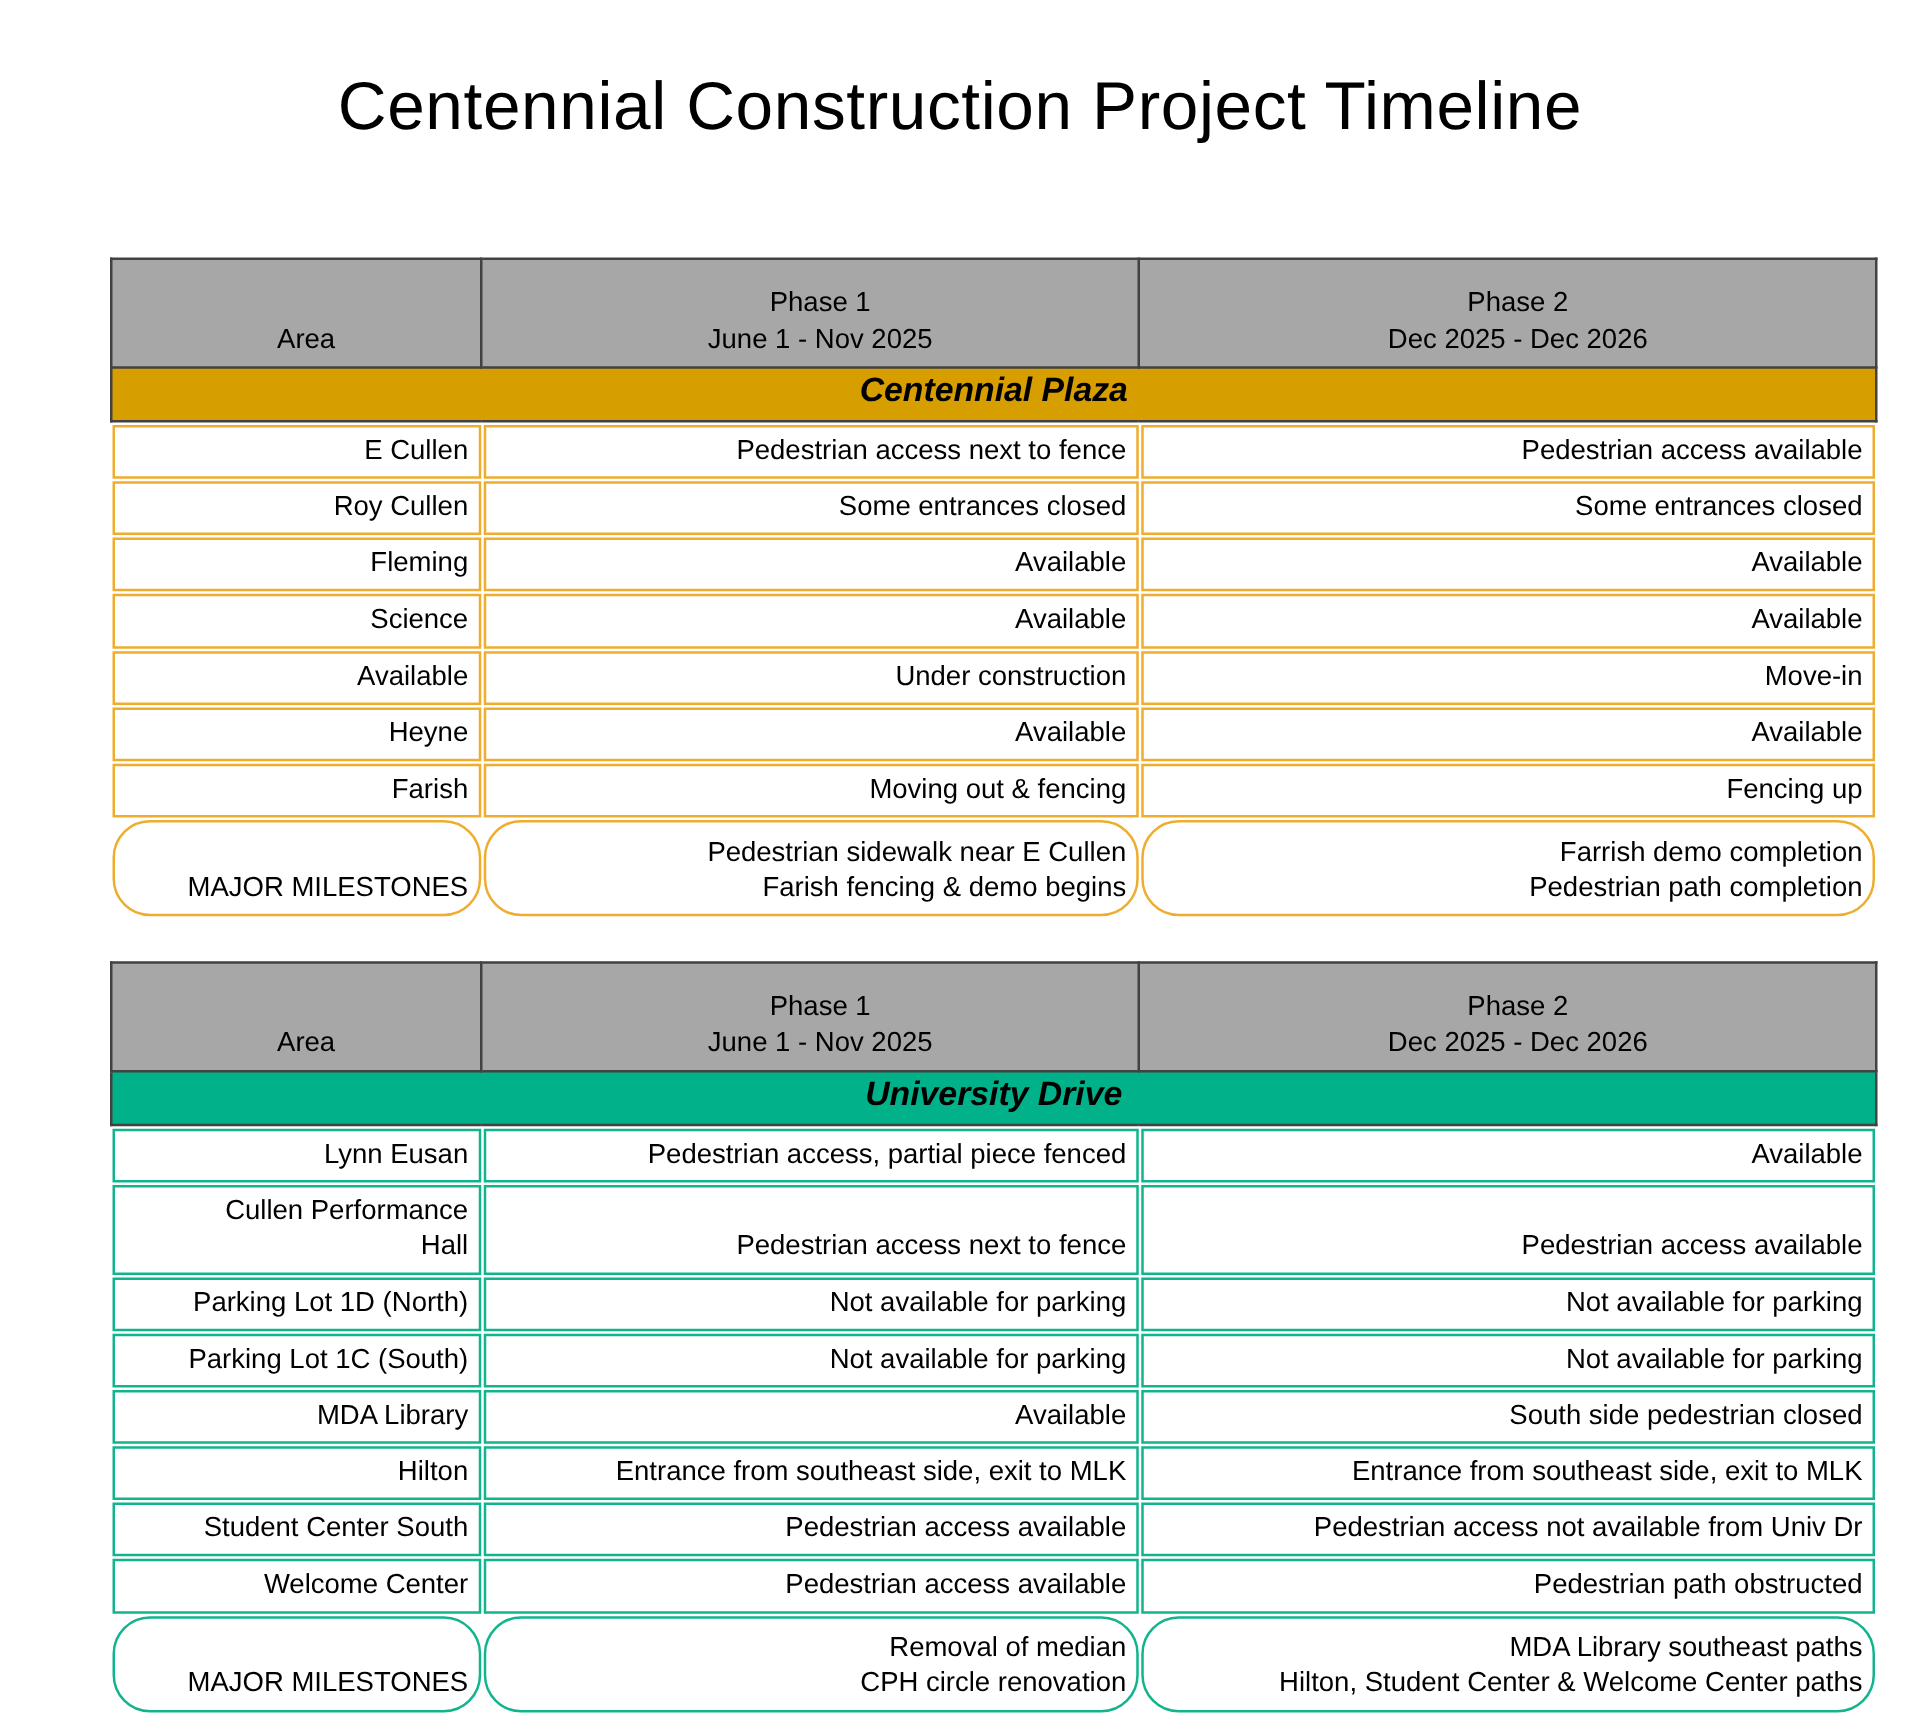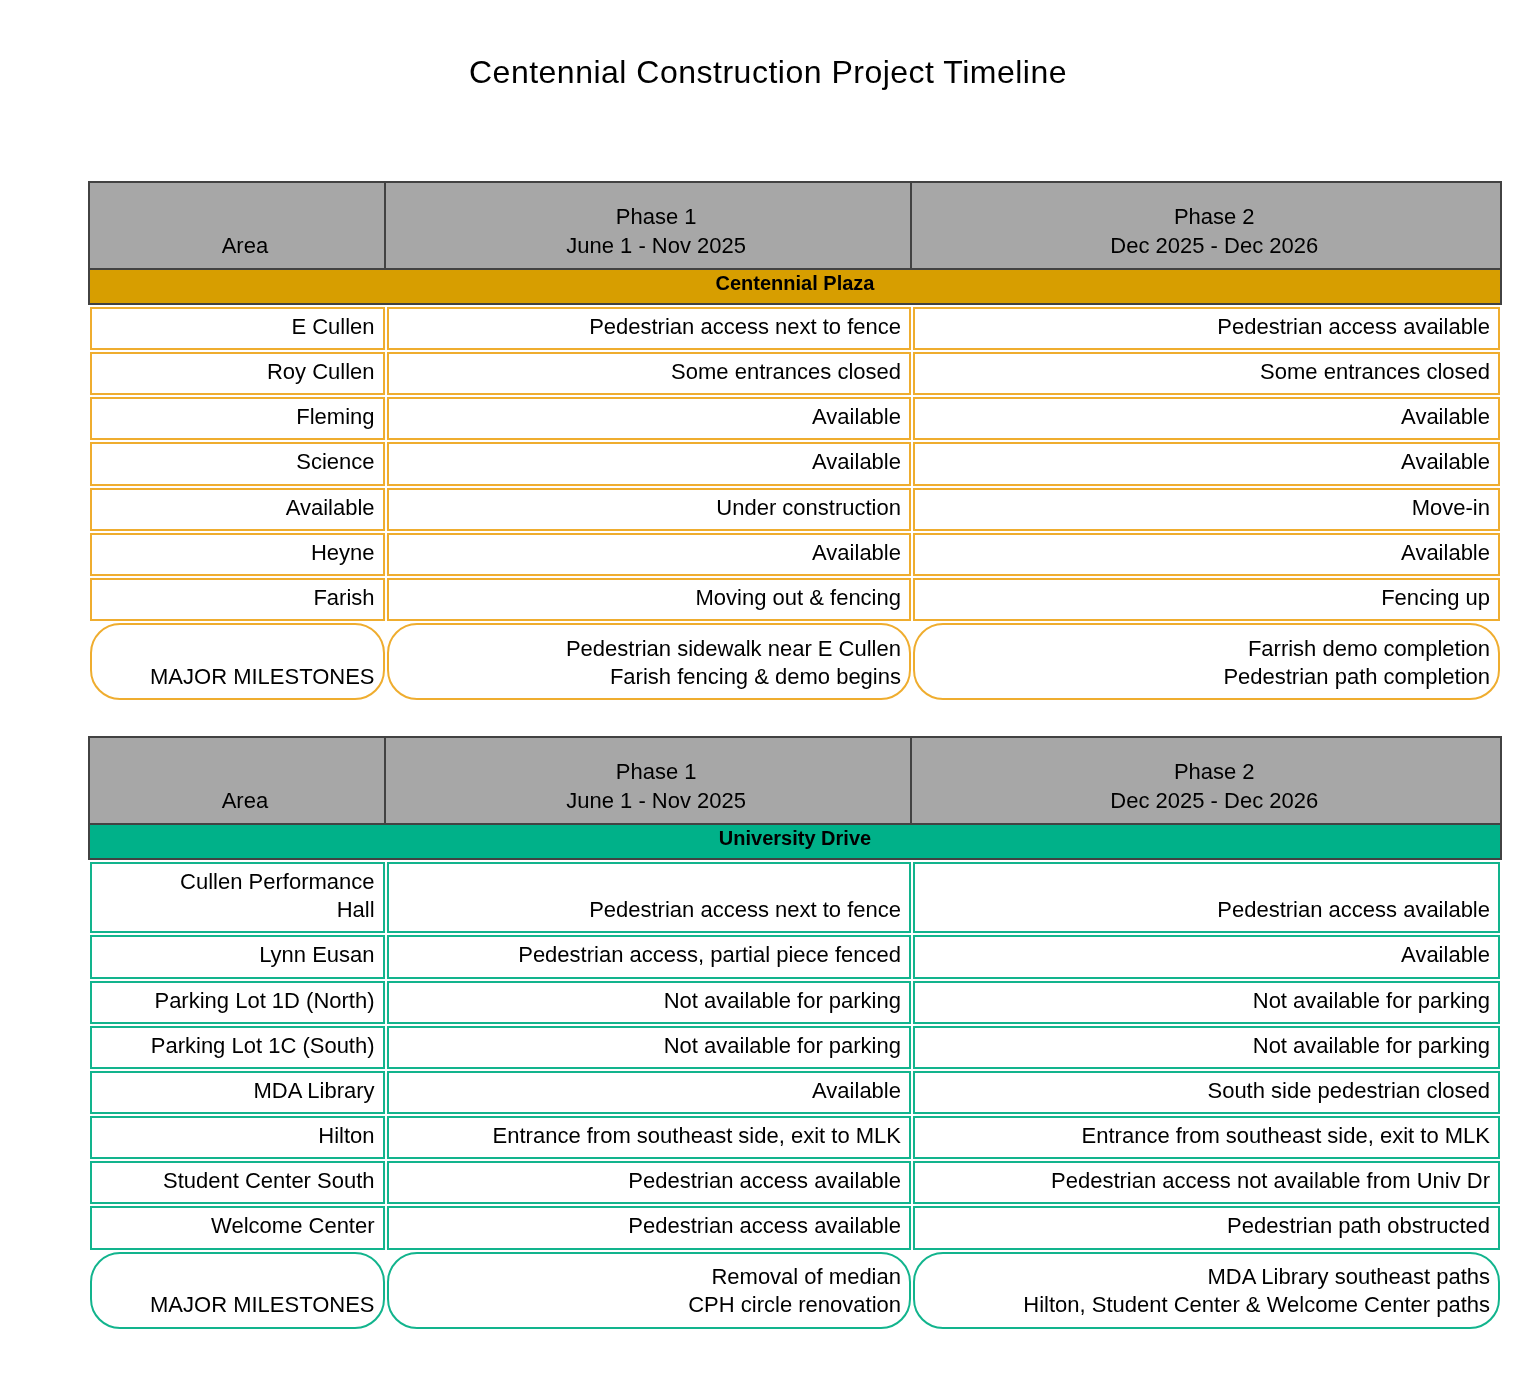--- a/index.html
+++ b/index.html
@@ -12,21 +12,21 @@
   .page {
     position: relative;
     width: 1536px;
     height: 1388px;
     background: #ffffff;
     overflow: hidden;
   }
   .title {
     margin: 54px 0 0 0;
     text-align: center;
-    font-size: 32px;
+    font-size: 54px;
     font-weight: 500;
     letter-spacing: 0.5px;
     color: #000;
   }
   .tables {
     margin-left: 88px;
     width: 1414px;
   }
   section.tbl { margin-top: 34px; }
   section.tbl:first-child { margin-top: 90px; }
@@ -43,22 +43,23 @@
     vertical-align: bottom;
     text-align: center;
     font-size: 22px;
     line-height: 1.32;
     padding: 0 0 8px 16px;
   }
   td.banner {
     background: var(--bn);
     text-align: center;
     font-weight: bold;
-    font-size: 20px;
+    font-size: 27px;
     padding: 2px 0 8px 0;
+    font-style: italic;
   }
 
   table.body {
     width: 100%;
     border-collapse: separate;
     border-spacing: 2px;
     table-layout: fixed;
   }
   table.body td {
     border: 2px solid var(--bd);
@@ -235,39 +236,39 @@
     </table>
     <table class="body">
       <colgroup>
             <col style="width:20.95%">
             <col style="width:37.3%">
             <col style="width:41.75%">
           </colgroup>
       <tbody>
             <tr>
               <td>
+                <div>Lynn Eusan</div>
+              </td>
+              <td>
+                <div>Pedestrian access, partial piece fenced</div>
+              </td>
+              <td>
+                <div>Available</div>
+              </td>
+            </tr>
+            <tr>
+              <td>
                 <div>Cullen Performance</div>
                 <div>Hall</div>
               </td>
               <td>
                 <div>Pedestrian access next to fence</div>
               </td>
               <td>
                 <div>Pedestrian access available</div>
-              </td>
-            </tr>
-            <tr>
-              <td>
-                <div>Lynn Eusan</div>
-              </td>
-              <td>
-                <div>Pedestrian access, partial piece fenced</div>
-              </td>
-              <td>
-                <div>Available</div>
               </td>
             </tr>
             <tr>
               <td>
                 <div>Parking Lot 1D (North)</div>
               </td>
               <td>
                 <div>Not available for parking</div>
               </td>
               <td>

